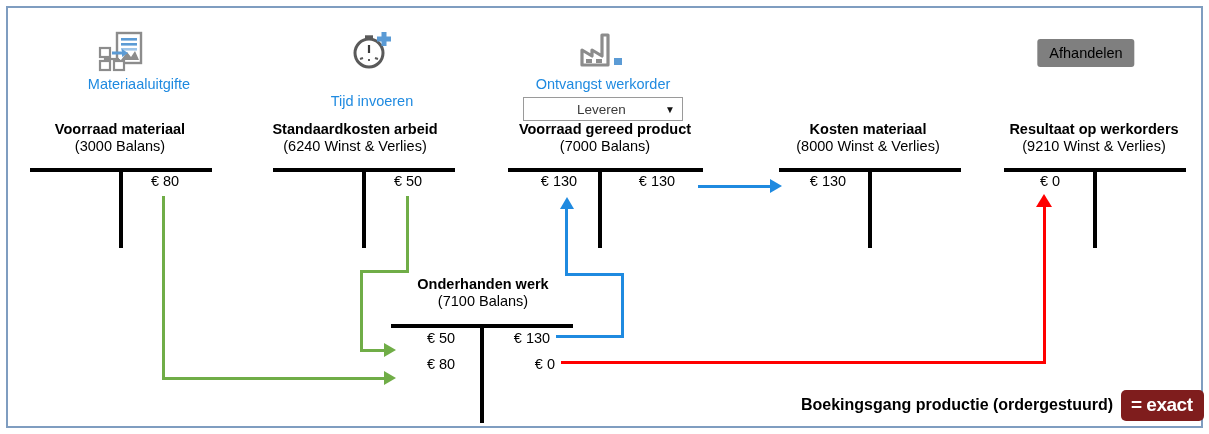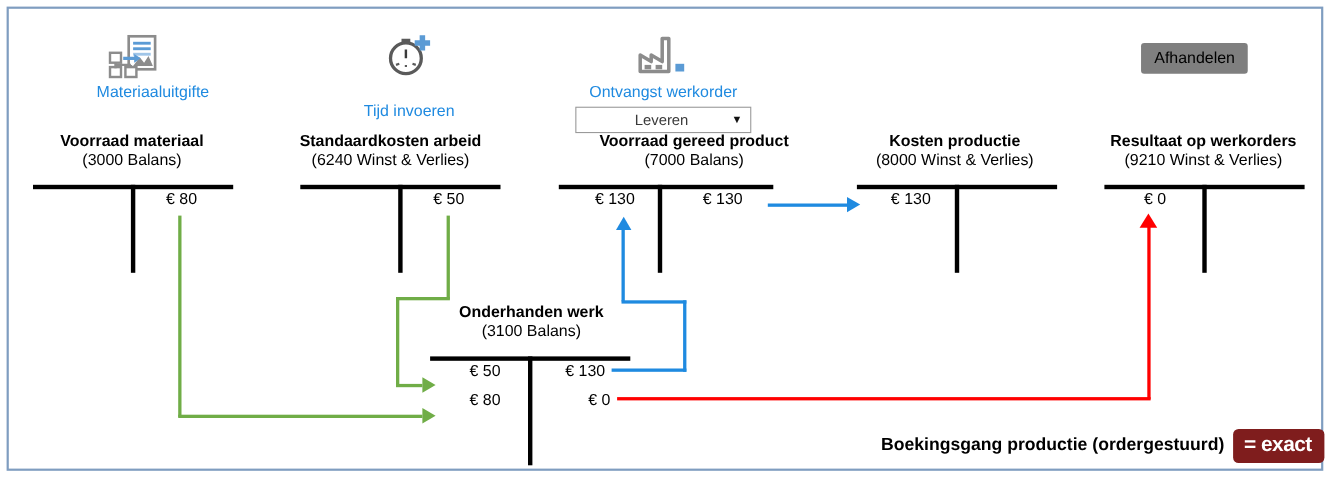--- a/index.html
+++ b/index.html
@@ -190,48 +190,48 @@
   <div class="amt center" style="left:157px; top:165px;">€ 80</div>
 
   <div class="tacct" style="left:347px; top:113px; width:260px;">
     <div class="t-title">Standaardkosten arbeid</div>
     <div class="t-sub">(6240 Winst &amp; Verlies)</div>
   </div>
   <div class="t-bar" style="left:265px; top:160px; width:182px;"></div>
   <div class="t-stem" style="left:354px; top:160px; height:80px;"></div>
   <div class="amt center" style="left:400px; top:165px;">€ 50</div>
 
-  <div class="tacct" style="left:623px; top:113px; width:270px;">
+  <div class="tacct" style="left:597px; top:113px; width:270px;">
     <div class="t-title">Voorraad gereed product</div>
     <div class="t-sub">(7000 Balans)</div>
   </div>
   <div class="t-bar" style="left:500px; top:160px; width:195px;"></div>
   <div class="t-stem" style="left:590px; top:160px; height:80px;"></div>
   <div class="amt center" style="left:551px; top:165px;">€ 130</div>
   <div class="amt center" style="left:649px; top:165px;">€ 130</div>
 
   <div class="tacct" style="left:860px; top:113px; width:260px;">
-    <div class="t-title">Kosten productie</div>
+    <div class="t-title">Kosten materiaal</div>
     <div class="t-sub">(8000 Winst &amp; Verlies)</div>
   </div>
   <div class="t-bar" style="left:771px; top:160px; width:182px;"></div>
   <div class="t-stem" style="left:860px; top:160px; height:80px;"></div>
   <div class="amt center" style="left:820px; top:165px;">€ 130</div>
 
   <div class="tacct" style="left:1086px; top:113px; width:260px;">
     <div class="t-title">Resultaat op werkorders</div>
     <div class="t-sub">(9210 Winst &amp; Verlies)</div>
   </div>
   <div class="t-bar" style="left:996px; top:160px; width:182px;"></div>
   <div class="t-stem" style="left:1085px; top:160px; height:80px;"></div>
   <div class="amt center" style="left:1042px; top:165px;">€ 0</div>
 
   <div class="tacct" style="left:475px; top:268px; width:250px;">
     <div class="t-title">Onderhanden werk</div>
-    <div class="t-sub">(3100 Balans)</div>
+    <div class="t-sub">(7100 Balans)</div>
   </div>
   <div class="t-bar" style="left:383px; top:316px; width:182px;"></div>
   <div class="t-stem" style="left:472px; top:316px; height:99px;"></div>
   <div class="amt center" style="left:433px; top:322px;">€ 50</div>
   <div class="amt center" style="left:433px; top:348px;">€ 80</div>
   <div class="amt center" style="left:524px; top:322px;">€ 130</div>
   <div class="amt right" style="left:547px; top:348px;">€ 0</div>
 
   <div class="ln-v green" style="left:154px; top:188px; height:183px;"></div>
   <div class="ln-h green" style="left:154px; top:369px; width:222px;"></div>

